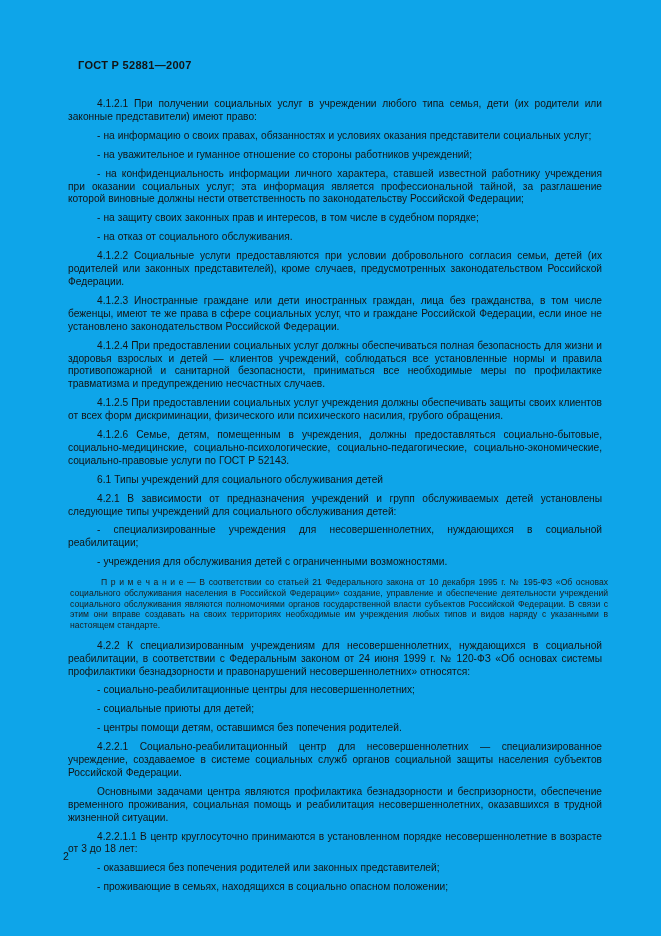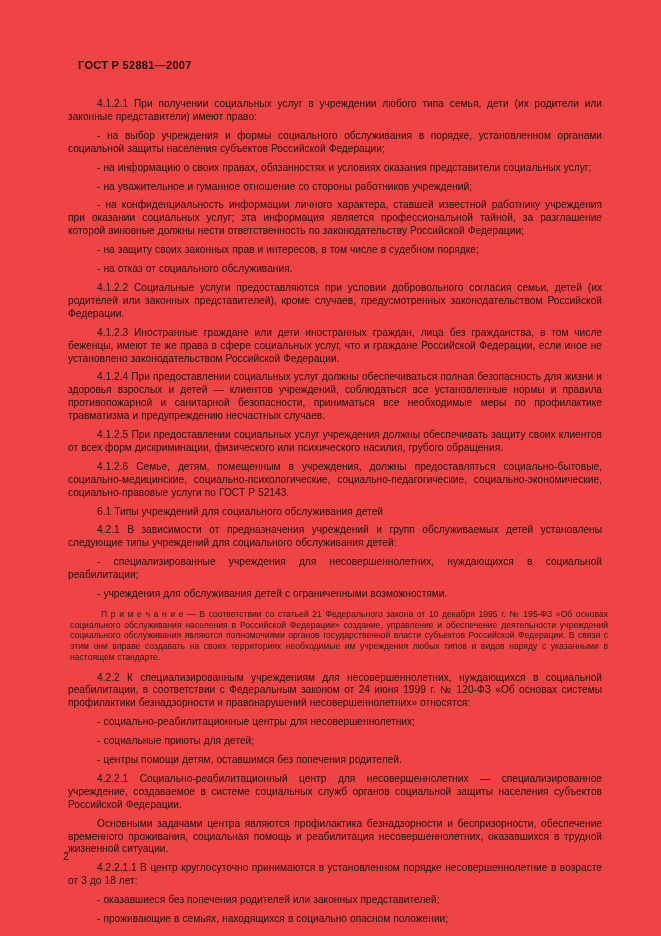--- a/index.html
+++ b/index.html
@@ -1,20 +1,20 @@
 <!DOCTYPE html>
 <html><head>
 <meta charset="utf-8">
 <style>
   html, body { margin: 0; padding: 0; background: #ffffff; }
   .page {
     position: relative;
     width: 661px;
     height: 936px;
-    background: #ef4444;
+    background: #0ea5e9;
     font-family: "Liberation Sans", sans-serif;
     color: #131313;
     overflow: hidden;
   }
   .running-header {
     position: absolute;
     left: 78px;
     top: 59px;
     font-size: 11px;
     font-weight: bold;
@@ -51,30 +51,29 @@
   }
 </style>
 </head>
 <body>
 
 <div class="page">
   <div class="running-header">ГОСТ Р 52881—2007</div>
 
   <div class="content">
       <p class="body">4.1.2.1 При получении социальных услуг в учреждении любого типа семья, дети (их родители или законные представители) имеют право:</p>
-      <p class="body">- на выбор учреждения и формы социального обслуживания в порядке, установленном органами социальной защиты населения субъектов Российской Федерации;</p>
       <p class="body">- на информацию о своих правах, обязанностях и условиях оказания представители социальных услуг;</p>
       <p class="body">- на уважительное и гуманное отношение со стороны работников учреждений;</p>
       <p class="body">- на конфиденциальность информации личного характера, ставшей известной работнику учреждения при оказании социальных услуг; эта информация является профессиональной тайной, за разглашение которой виновные должны нести ответственность по законодательству Российской Федерации;</p>
       <p class="body">- на защиту своих законных прав и интересов, в том числе в судебном порядке;</p>
       <p class="body">- на отказ от социального обслуживания.</p>
       <p class="body">4.1.2.2 Социальные услуги предоставляются при условии добровольного согласия семьи, детей (их родителей или законных представителей), кроме случаев, предусмотренных законодательством Российской Федерации.</p>
       <p class="body">4.1.2.3 Иностранные граждане или дети иностранных граждан, лица без гражданства, в том числе беженцы, имеют те же права в сфере социальных услуг, что и граждане Российской Федерации, если иное не установлено законодательством Российской Федерации.</p>
       <p class="body">4.1.2.4 При предоставлении социальных услуг должны обеспечиваться полная безопасность для жизни и здоровья взрослых и детей — клиентов учреждений, соблюдаться все установленные нормы и правила противопожарной и санитарной безопасности, приниматься все необходимые меры по профилактике травматизма и предупреждению несчастных случаев.</p>
-      <p class="body">4.1.2.5 При предоставлении социальных услуг учреждения должны обеспечивать защиту своих клиентов от всех форм дискриминации, физического или психического насилия, грубого обращения.</p>
+      <p class="body">4.1.2.5 При предоставлении социальных услуг учреждения должны обеспечивать защиты своих клиентов от всех форм дискриминации, физического или психического насилия, грубого обращения.</p>
       <p class="body">4.1.2.6 Семье, детям, помещенным в учреждения, должны предоставляться социально-бытовые, социально-медицинские, социально-психологические, социально-педагогические, социально-экономические, социально-правовые услуги по ГОСТ Р 52143.</p>
       <p class="body">6.1 Типы учреждений для социального обслуживания детей</p>
       <p class="body">4.2.1 В зависимости от предназначения учреждений и групп обслуживаемых детей установлены следующие типы учреждений для социального обслуживания детей:</p>
       <p class="body">- специализированные учреждения для несовершеннолетних, нуждающихся в социальной реабилитации;</p>
       <p class="body">- учреждения для обслуживания детей с ограниченными возможностями.</p>
       <p class="note">П р и м е ч а н и е — В соответствии со статьей 21 Федерального закона от 10 декабря 1995 г. № 195-ФЗ «Об основах социального обслуживания населения в Российской Федерации» создание, управление и обеспечение деятельности учреждений социального обслуживания являются полномочиями органов государственной власти субъектов Российской Федерации. В связи с этим они вправе создавать на своих территориях необходимые им учреждения любых типов и видов наряду с указанными в настоящем стандарте.</p>
       <p class="body">4.2.2 К специализированным учреждениям для несовершеннолетних, нуждающихся в социальной реабилитации, в соответствии с Федеральным законом от 24 июня 1999 г. № 120-ФЗ «Об основах системы профилактики безнадзорности и правонарушений несовершеннолетних» относятся:</p>
       <p class="body">- социально-реабилитационные центры для несовершеннолетних;</p>
       <p class="body">- социальные приюты для детей;</p>
       <p class="body">- центры помощи детям, оставшимся без попечения родителей.</p>

